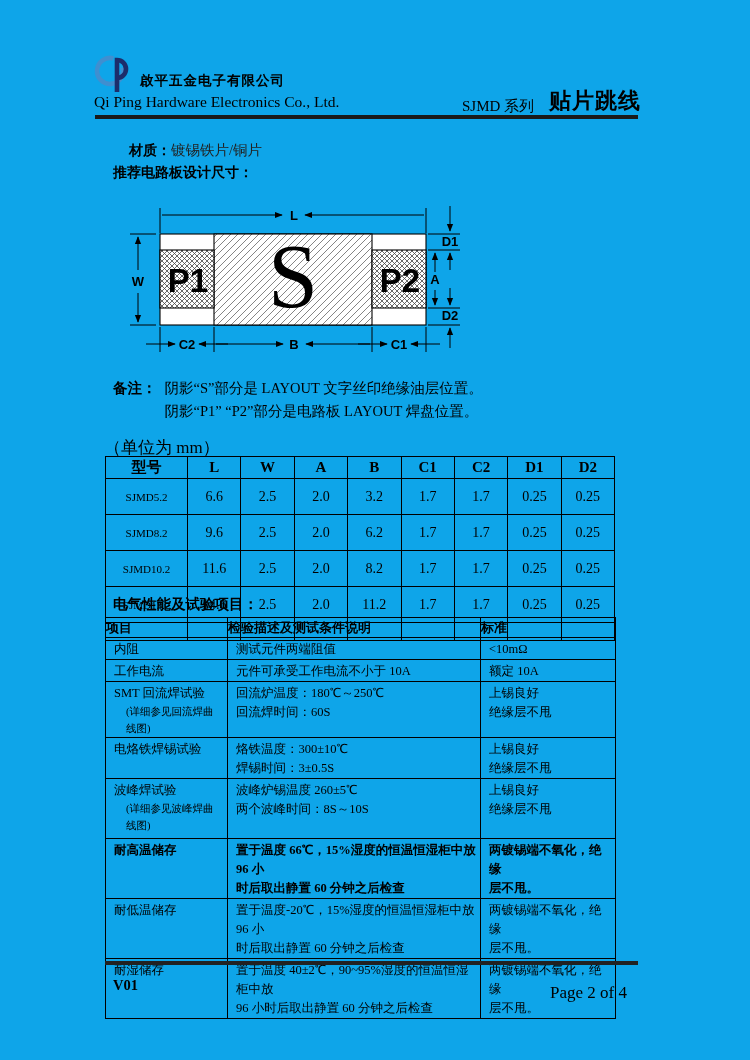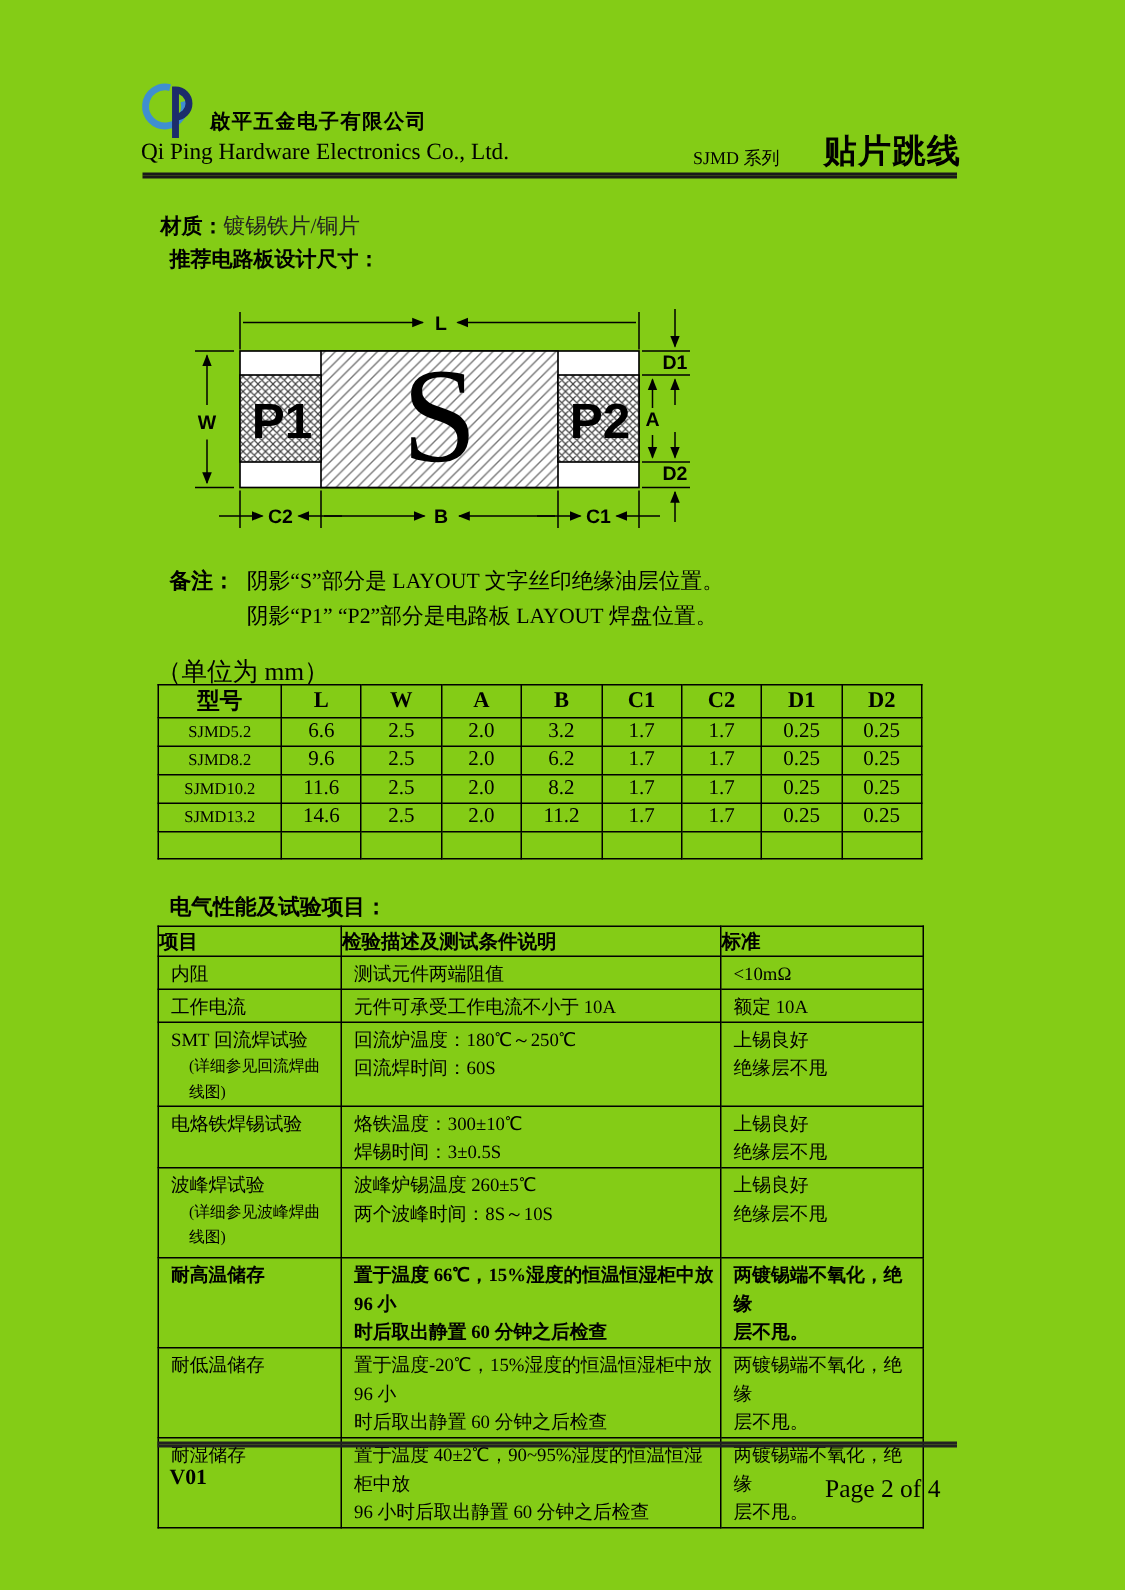--- a/index.html
+++ b/index.html
@@ -1,48 +1,48 @@
 <!DOCTYPE html>
 <html><head>
 <meta charset="utf-8">
 <style>
   * { margin:0; padding:0; box-sizing:border-box; }
   html,body { background:#fff; }
   .page {
-    position:relative; width:750px; height:1060px; background:#84cc16;
+    position:relative; width:750px; height:1060px; background:#0ea5e9;
     font-family:"Liberation Serif", serif; color:#000; overflow:hidden;
   }
   .abs { position:absolute; }
 
   
   .company-cn { left:140px; top:72px; font-family:"Liberation Sans",sans-serif; font-weight:bold; font-size:13.5px; letter-spacing:1px; }
   .company-en { left:94px; top:93px; font-size:15.5px; }
-  .series     { left:462px; top:97px; font-size:12px; }
+  .series     { left:462px; top:97px; font-size:15px; }
   .product    { left:549px; top:86px; font-family:"Liberation Sans",sans-serif; font-weight:bold; font-size:22px; letter-spacing:1px; }
   .header-rule{ left:95px; top:115px; width:543px; height:2px; border-top:2.5px solid #1a1a1a; border-bottom:2px solid #1a1a1a; }
 
   
-  .material-line { left:107px; top:141px; font-size:14.5px; }
+  .material-line { left:129px; top:141px; font-size:14.5px; }
   .material-line b { font-family:"Liberation Sans",sans-serif; font-size:14px; }
   .material-value { color:#222; }
   .recommend { left:113px; top:164px; font-family:"Liberation Sans",sans-serif; font-weight:bold; font-size:14px; }
 
   
   .diagram { left:122px; top:196px; }
 
   
   .notes { left:113px; top:377px; font-size:14.5px; line-height:23px; display:flex; }
   .notes .nlabel { font-family:"Liberation Sans",sans-serif; font-weight:bold; margin-right:8px; }
   .unit-note { left:104px; top:436px; font-size:17px; }
 
   
   .dim-table { left:105px; top:456px; width:510px; border-collapse:collapse; table-layout:fixed; }
   .dim-table th, .dim-table td { border:1px solid #000; text-align:center; padding:0; }
   .dim-table thead tr { height:22px; }
-  .dim-table tbody tr { height:19px; }
+  .dim-table tbody tr { height:36px; }
   .dim-table tbody tr:last-child { height:18px; }
   .dim-table th { font-size:15px; font-weight:bold; }
   .dim-table th:first-child { width:82px; }
   .dim-table td { font-size:14px; }
   .dim-table td.model { font-size:11px; }
 
   
   .electrical-title { left:113px; top:595px; font-family:"Liberation Sans",sans-serif; font-weight:bold; font-size:14.5px; }
   .test-table { left:105px; top:617px; width:510px; border-collapse:collapse; table-layout:fixed; }
   .test-table th, .test-table td { border:1px solid #000; vertical-align:top; }

